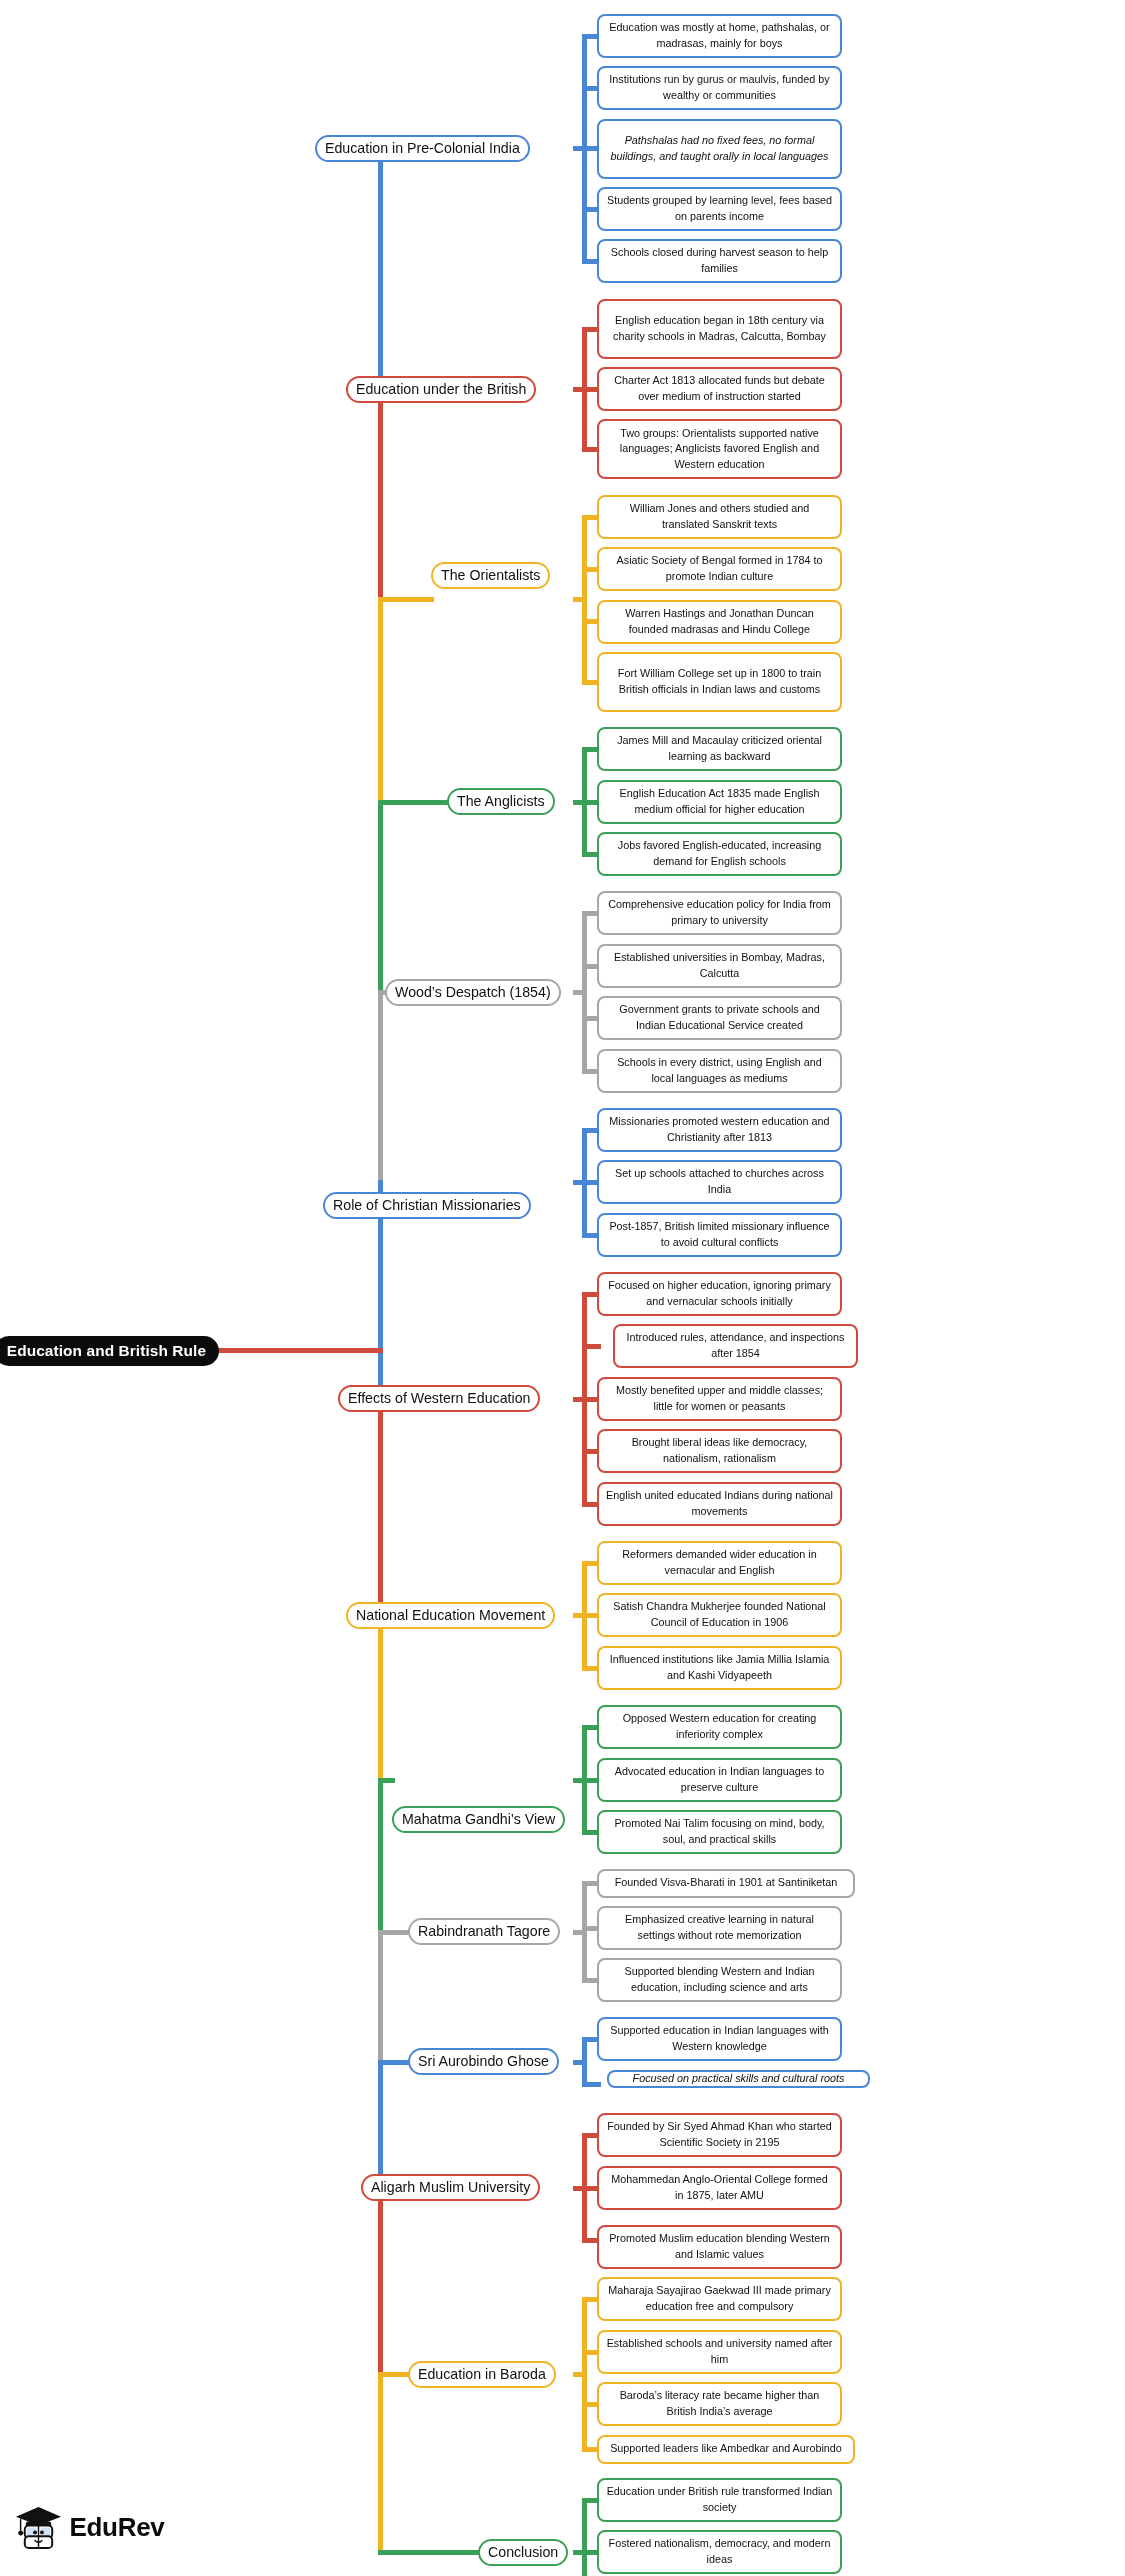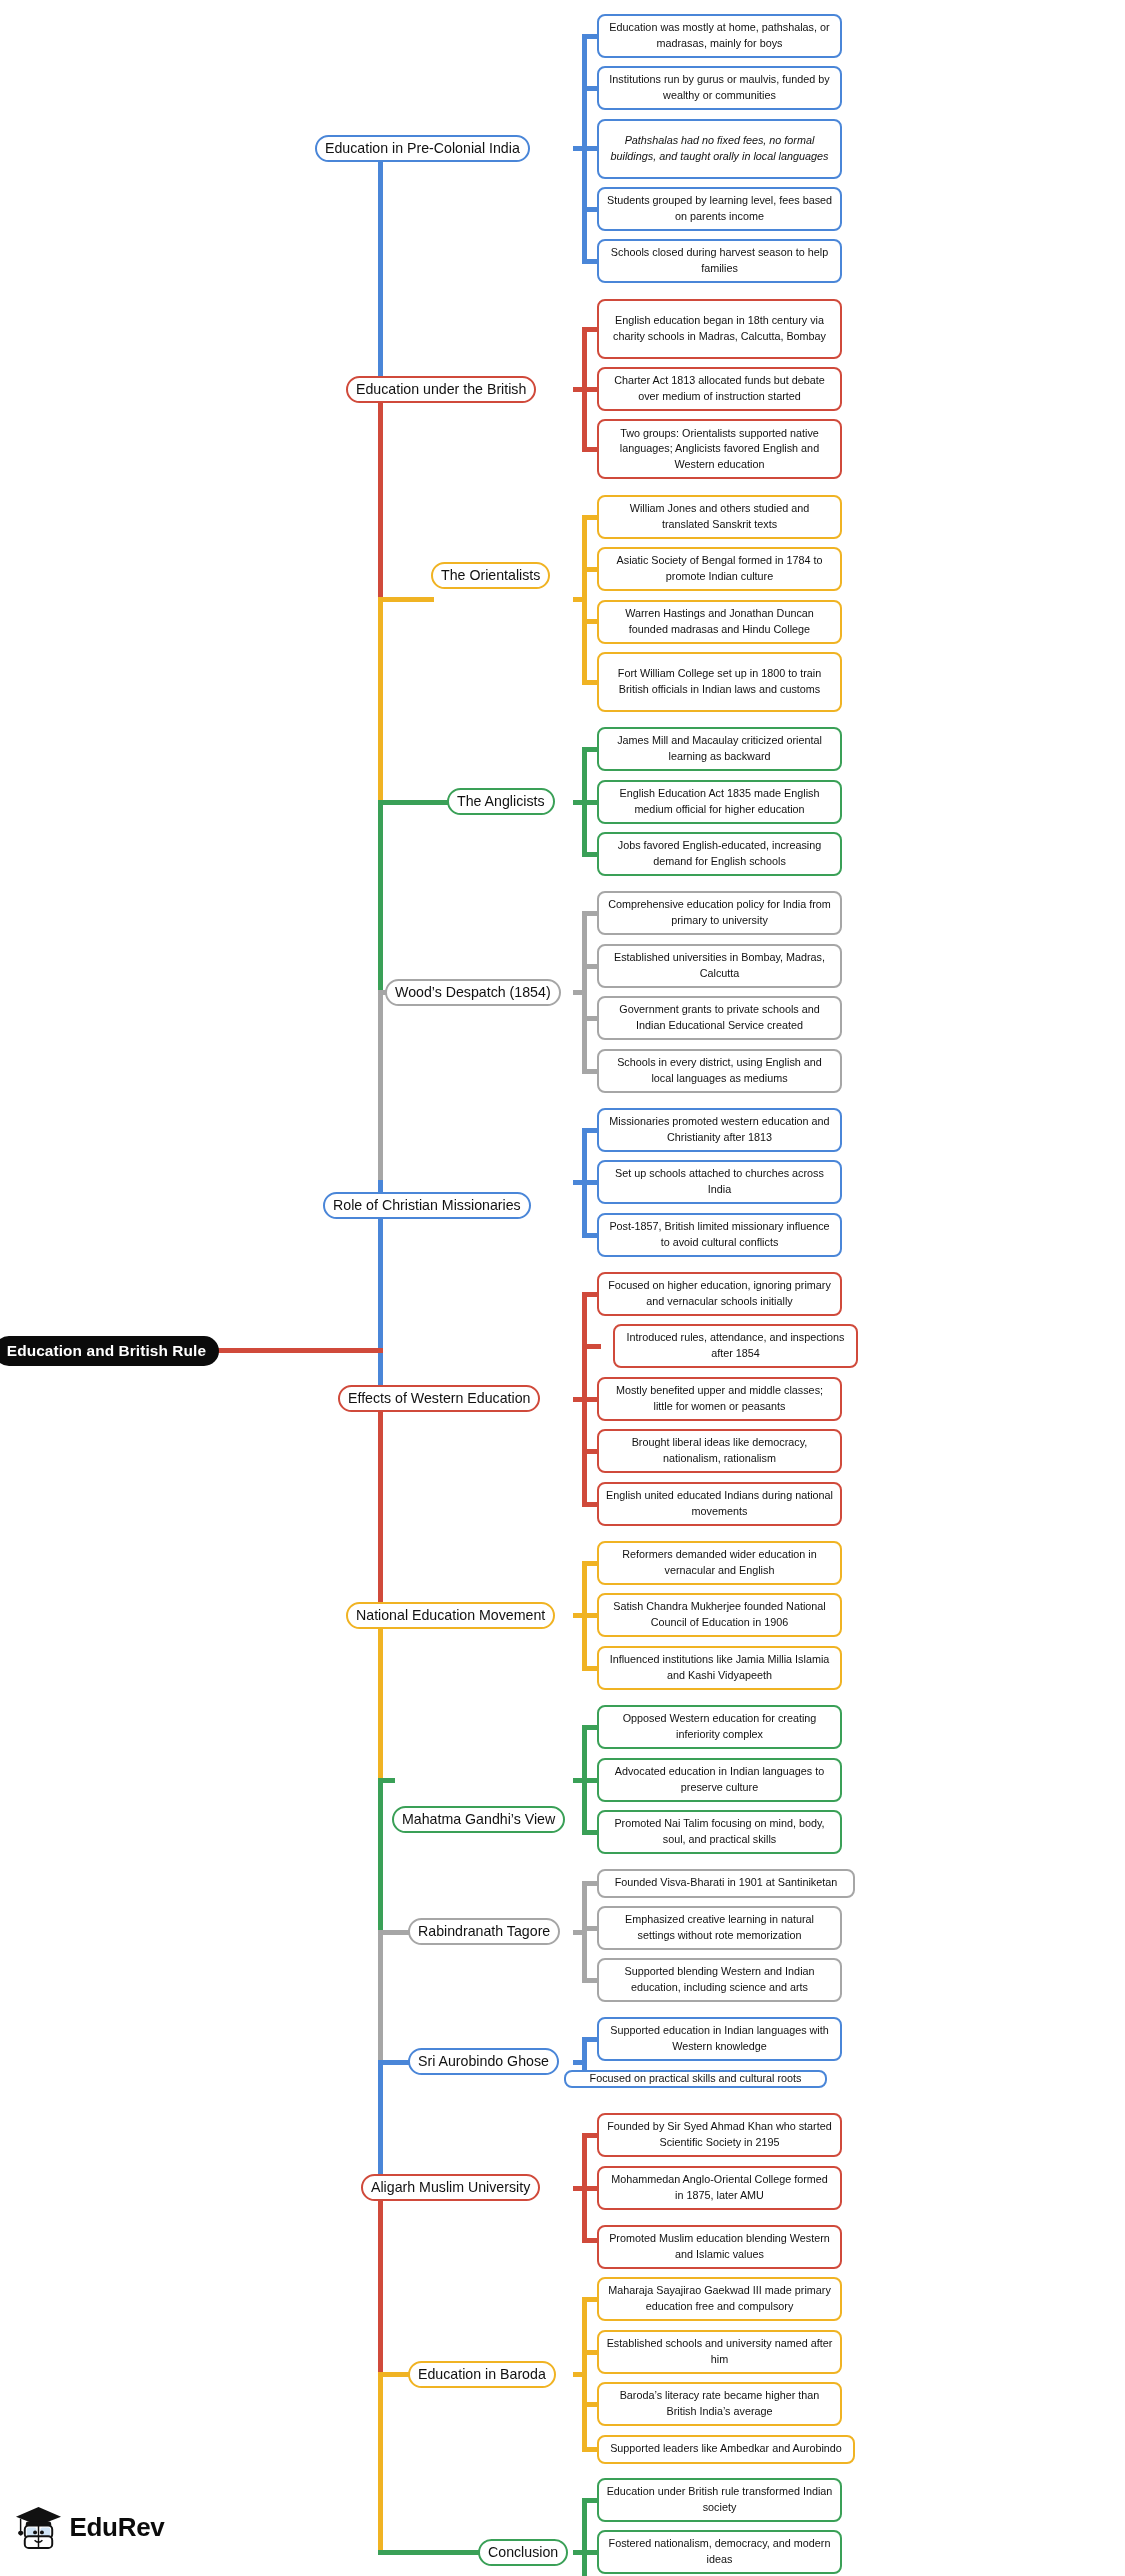--- a/index.html
+++ b/index.html
@@ -256,21 +256,21 @@
       <div class="leaf c-gray" style="left: 597px; top: 1906px; width: 245px; height: 44px;">Emphasized creative learning in natural settings without rote memorization</div>
       <div class="leaf c-gray" style="left: 597px; top: 1958px; width: 245px; height: 44px;">Supported blending Western and Indian education, including science and arts</div>
       <div class="riser f-gray" style="left: 582px; top: 1881px; height: 101px;"></div>
       <div class="arm2 f-gray" style="left: 582px; top: 1881px; width: 19.4px;"></div>
       <div class="arm2 f-gray" style="left: 582px; top: 1926px; width: 19.4px;"></div>
       <div class="arm2 f-gray" style="left: 582px; top: 1978px; width: 19.4px;"></div>
       <div class="node1 c-gray" style="left: 408px; top: 1918px;">Rabindranath Tagore</div>
       <div class="stub1 f-gray" style="left: 573px; top: 1930px; width: 13.7px;"></div>
       <div class="arm1 f-gray" style="left: 378px; top: 1930px; width: 33px;"></div>
       <div class="leaf c-blue" style="left: 597px; top: 2017px; width: 245px; height: 44px;">Supported education in Indian languages with Western knowledge</div>
-      <div class="leaf c-blue" style="left: 564px; top: 2070px; width: 263px; height: 18px;">Focused on practical skills and cultural roots</div>
+      <div class="leaf c-blue" style="left: 607px; top: 2070px; width: 263px; height: 18px; font-style: italic;">Focused on practical skills and cultural roots</div>
       <div class="riser f-blue" style="left: 582px; top: 2037px; height: 49px;"></div>
       <div class="arm2 f-blue" style="left: 582px; top: 2037px; width: 19.4px;"></div>
       <div class="arm2 f-blue" style="left: 582px; top: 2082px; width: 19.4px;"></div>
       <div class="node1 c-blue" style="left: 408px; top: 2048px;">Sri Aurobindo Ghose</div>
       <div class="stub1 f-blue" style="left: 573px; top: 2060px; width: 13.7px;"></div>
       <div class="arm1 f-blue" style="left: 378px; top: 2060px; width: 33px;"></div>
       <div class="leaf c-red" style="left: 597px; top: 2113px; width: 245px; height: 44px;">Founded by Sir Syed Ahmad Khan who started Scientific Society in 2195</div>
       <div class="leaf c-red" style="left: 597px; top: 2166px; width: 245px; height: 44px;">Mohammedan Anglo-Oriental College formed in 1875, later AMU</div>
       <div class="leaf c-red" style="left: 597px; top: 2218px; width: 245px; height: 44px; margin-top: 7px;">Promoted Muslim education blending Western and Islamic values</div>
       <div class="riser f-red" style="left: 582px; top: 2133px; height: 109px;"></div>

